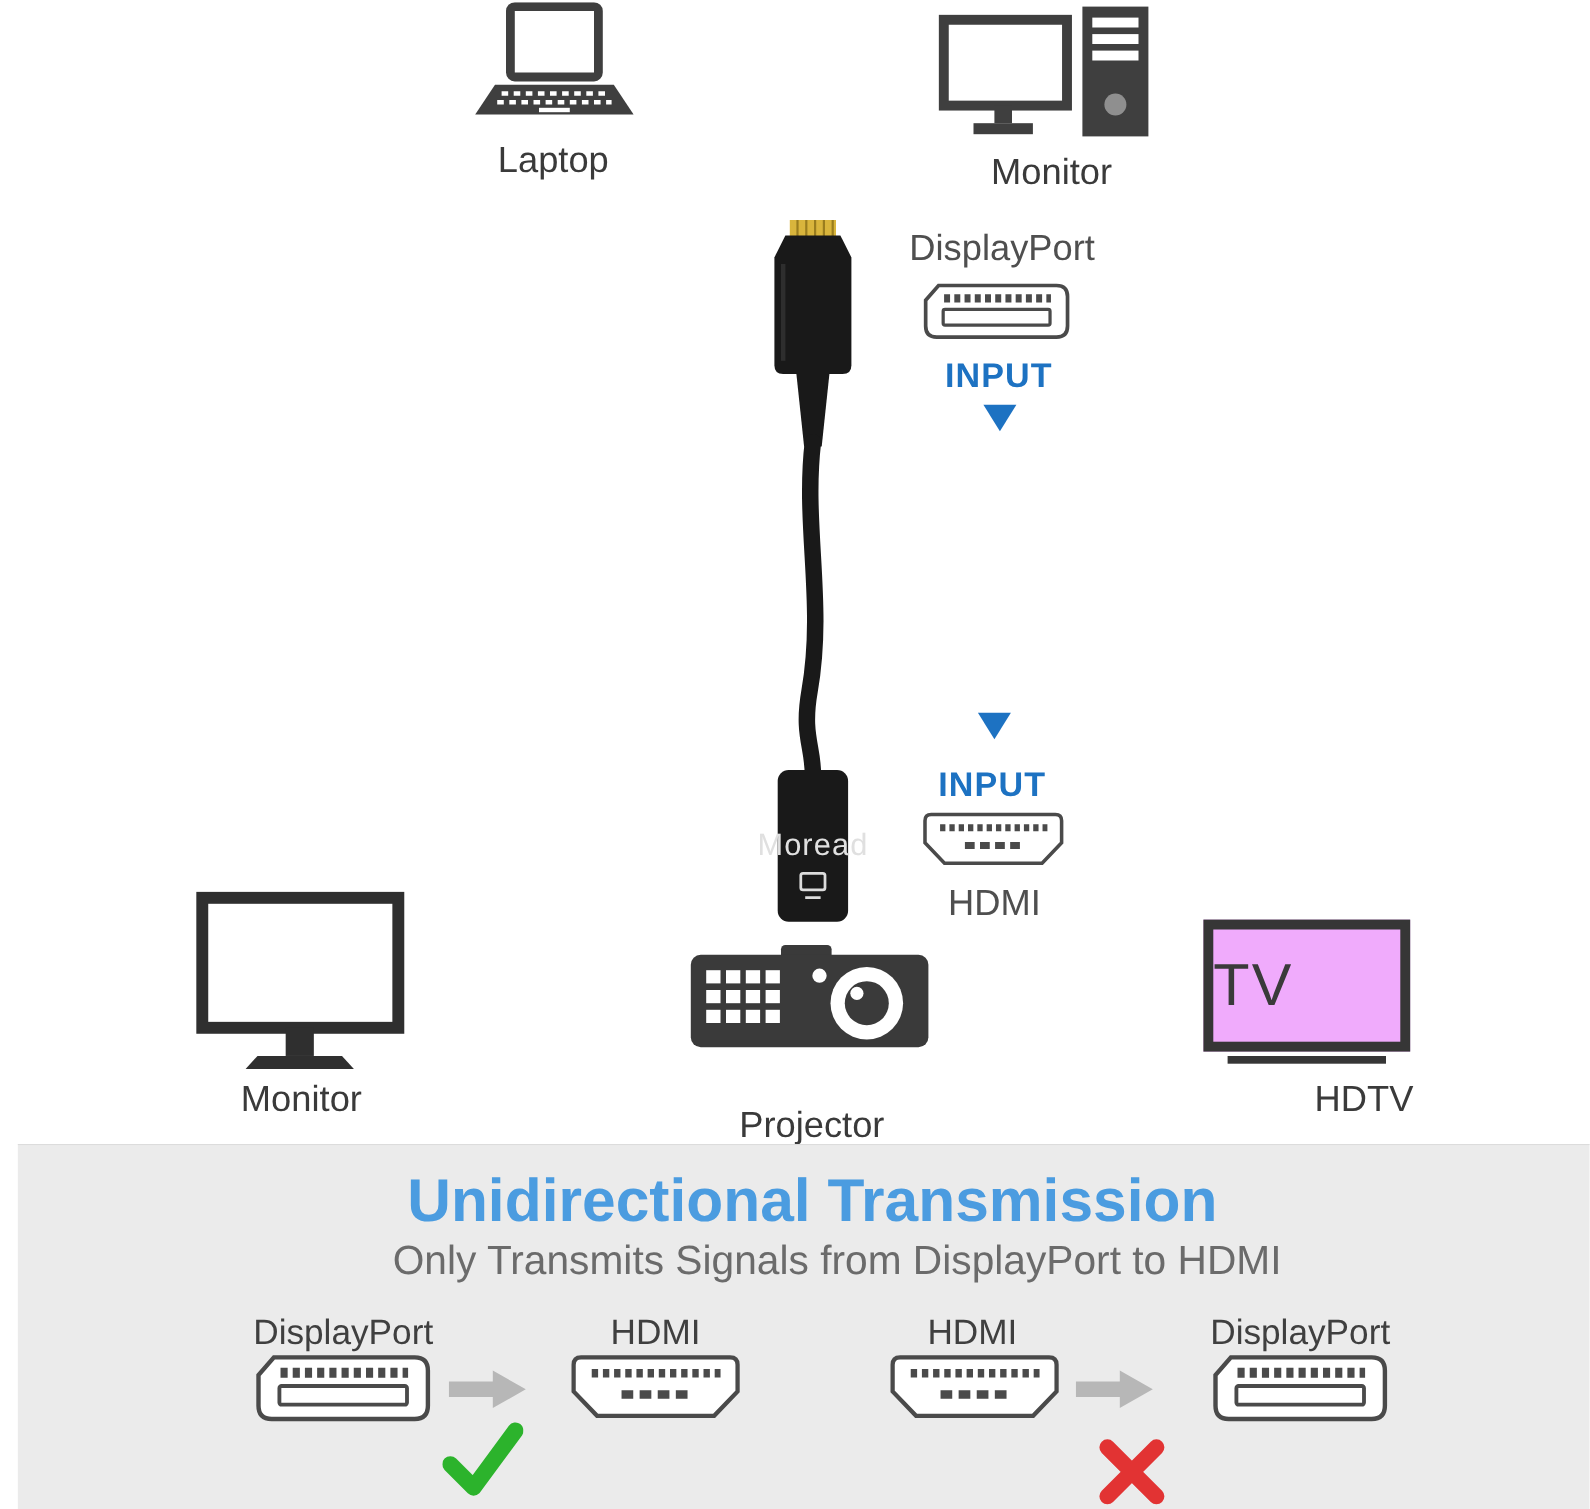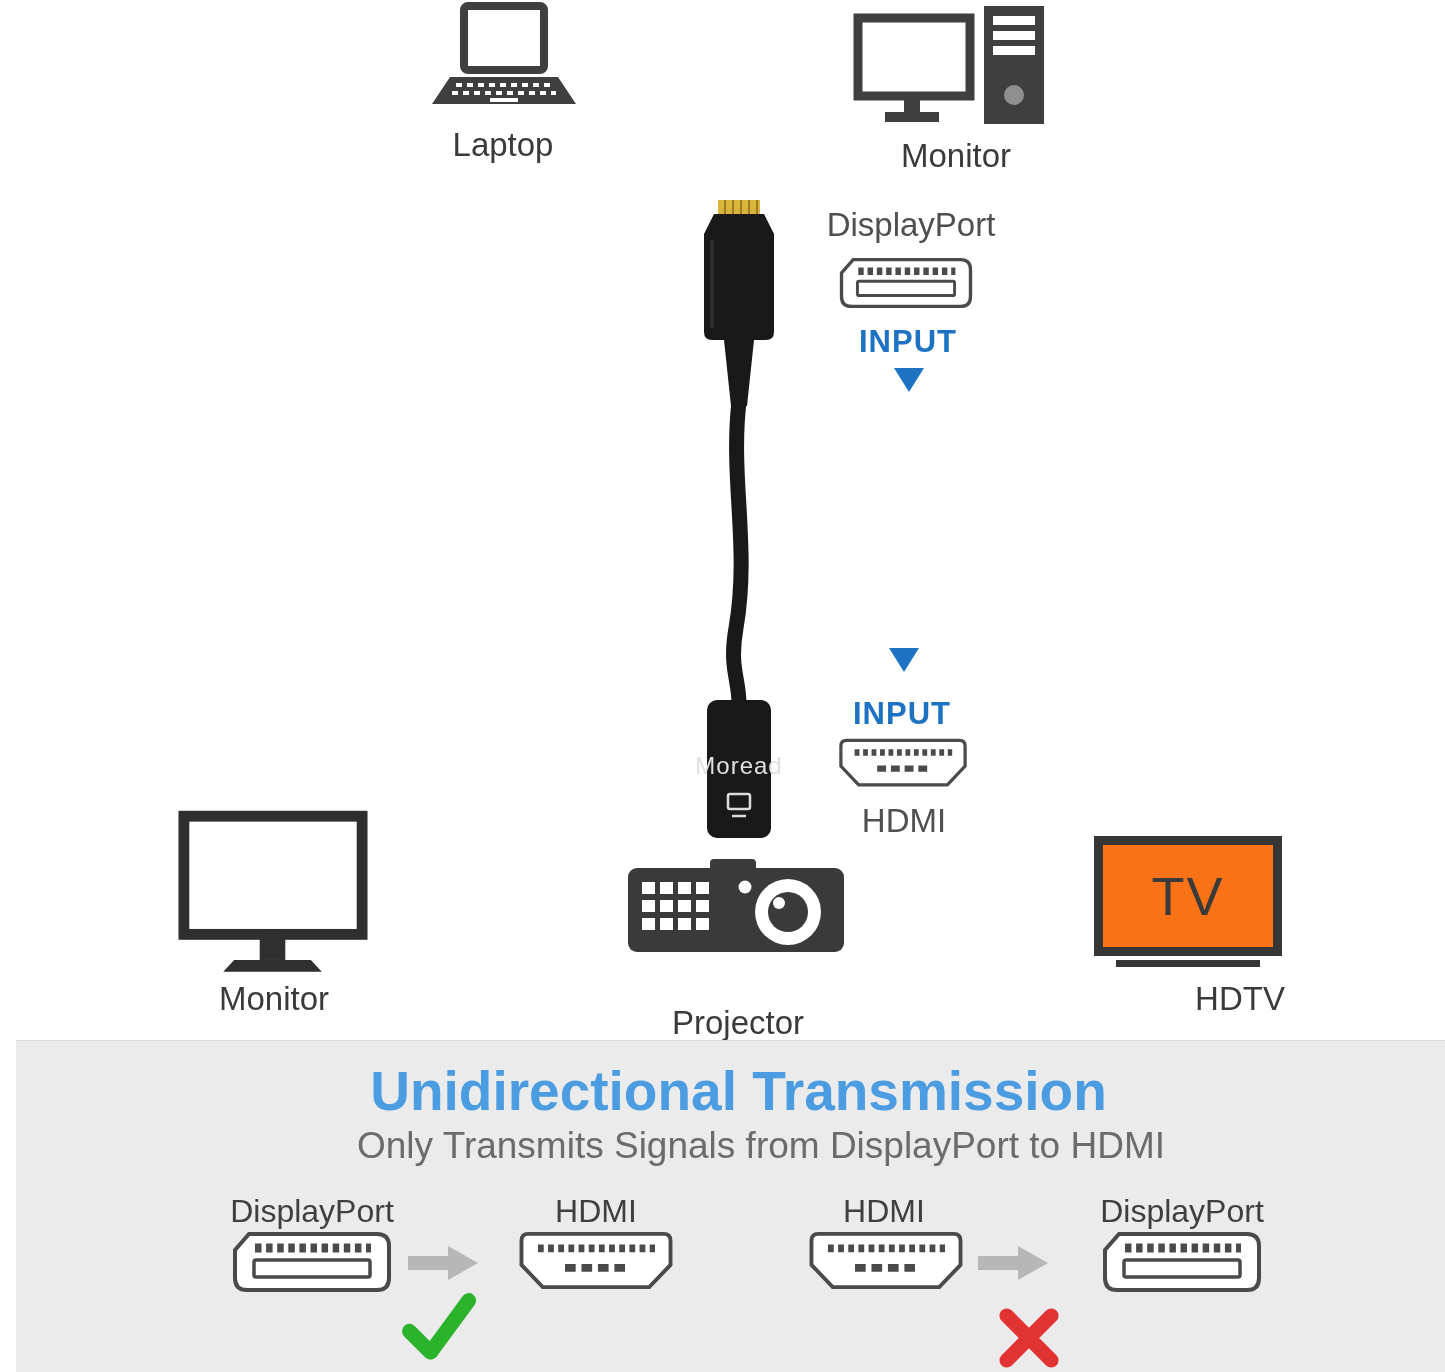--- a/index.html
+++ b/index.html
@@ -9,22 +9,22 @@
   .abs { position:absolute; }
   .lbl { position:absolute; text-align:center; color:#3a3a3a; font-size:33px; }
   .conn-lbl { position:absolute; text-align:center; color:#4f4f4f; font-size:33px; }
   .io-lbl { position:absolute; text-align:center; color:#1d72c2; font-size:31px; font-weight:bold; letter-spacing:1px; }
   .tri { position:absolute; width:0; height:0; border-left:15px solid transparent; border-right:15px solid transparent; border-top:24px solid #1d72c2; }
   .connector { color:#4a4a4a; }
   .panel { position:absolute; left:0; top:1040px; width:1445px; height:332px; background:#ebebeb; border-top:1px solid #dcdcdc; }
   .panel-title { position:absolute; width:100%; text-align:center; top:18px; font-size:55px; font-weight:bold; color:#4b9ce0; }
   .panel-sub { position:absolute; width:100%; text-align:center; top:84px; font-size:37px; color:#6b6b6b;padding-left:45px; }
   .flow-lbl { position:absolute; text-align:center; color:#3f3f3f; font-size:32px; }
-  .brand { position:absolute; text-align:center; color:#e0e0e0; font-size:24px; letter-spacing:1px; }
-  .tv-box { position:absolute; border:9px solid #363636; background:#f97316; display:flex; align-items:center; justify-content:center; }
+  .brand { position:absolute; text-align:center; color:#e0e0e0; font-size:28px; letter-spacing:1px; }
+  .tv-box { position:absolute; border:9px solid #363636; background:#f0abfc; display:flex; align-items:center; justify-content:flex-start; }
   .tv-text { font-size:54px; color:#3a3a3a; letter-spacing:2px; }
 </style>
 </head>
 <body>
 
 <div class="page">
 
   <svg style="position:absolute;width:0;height:0" aria-hidden="true">
     <defs>
       <symbol id="sym-dp" viewBox="0 0 160 62">

